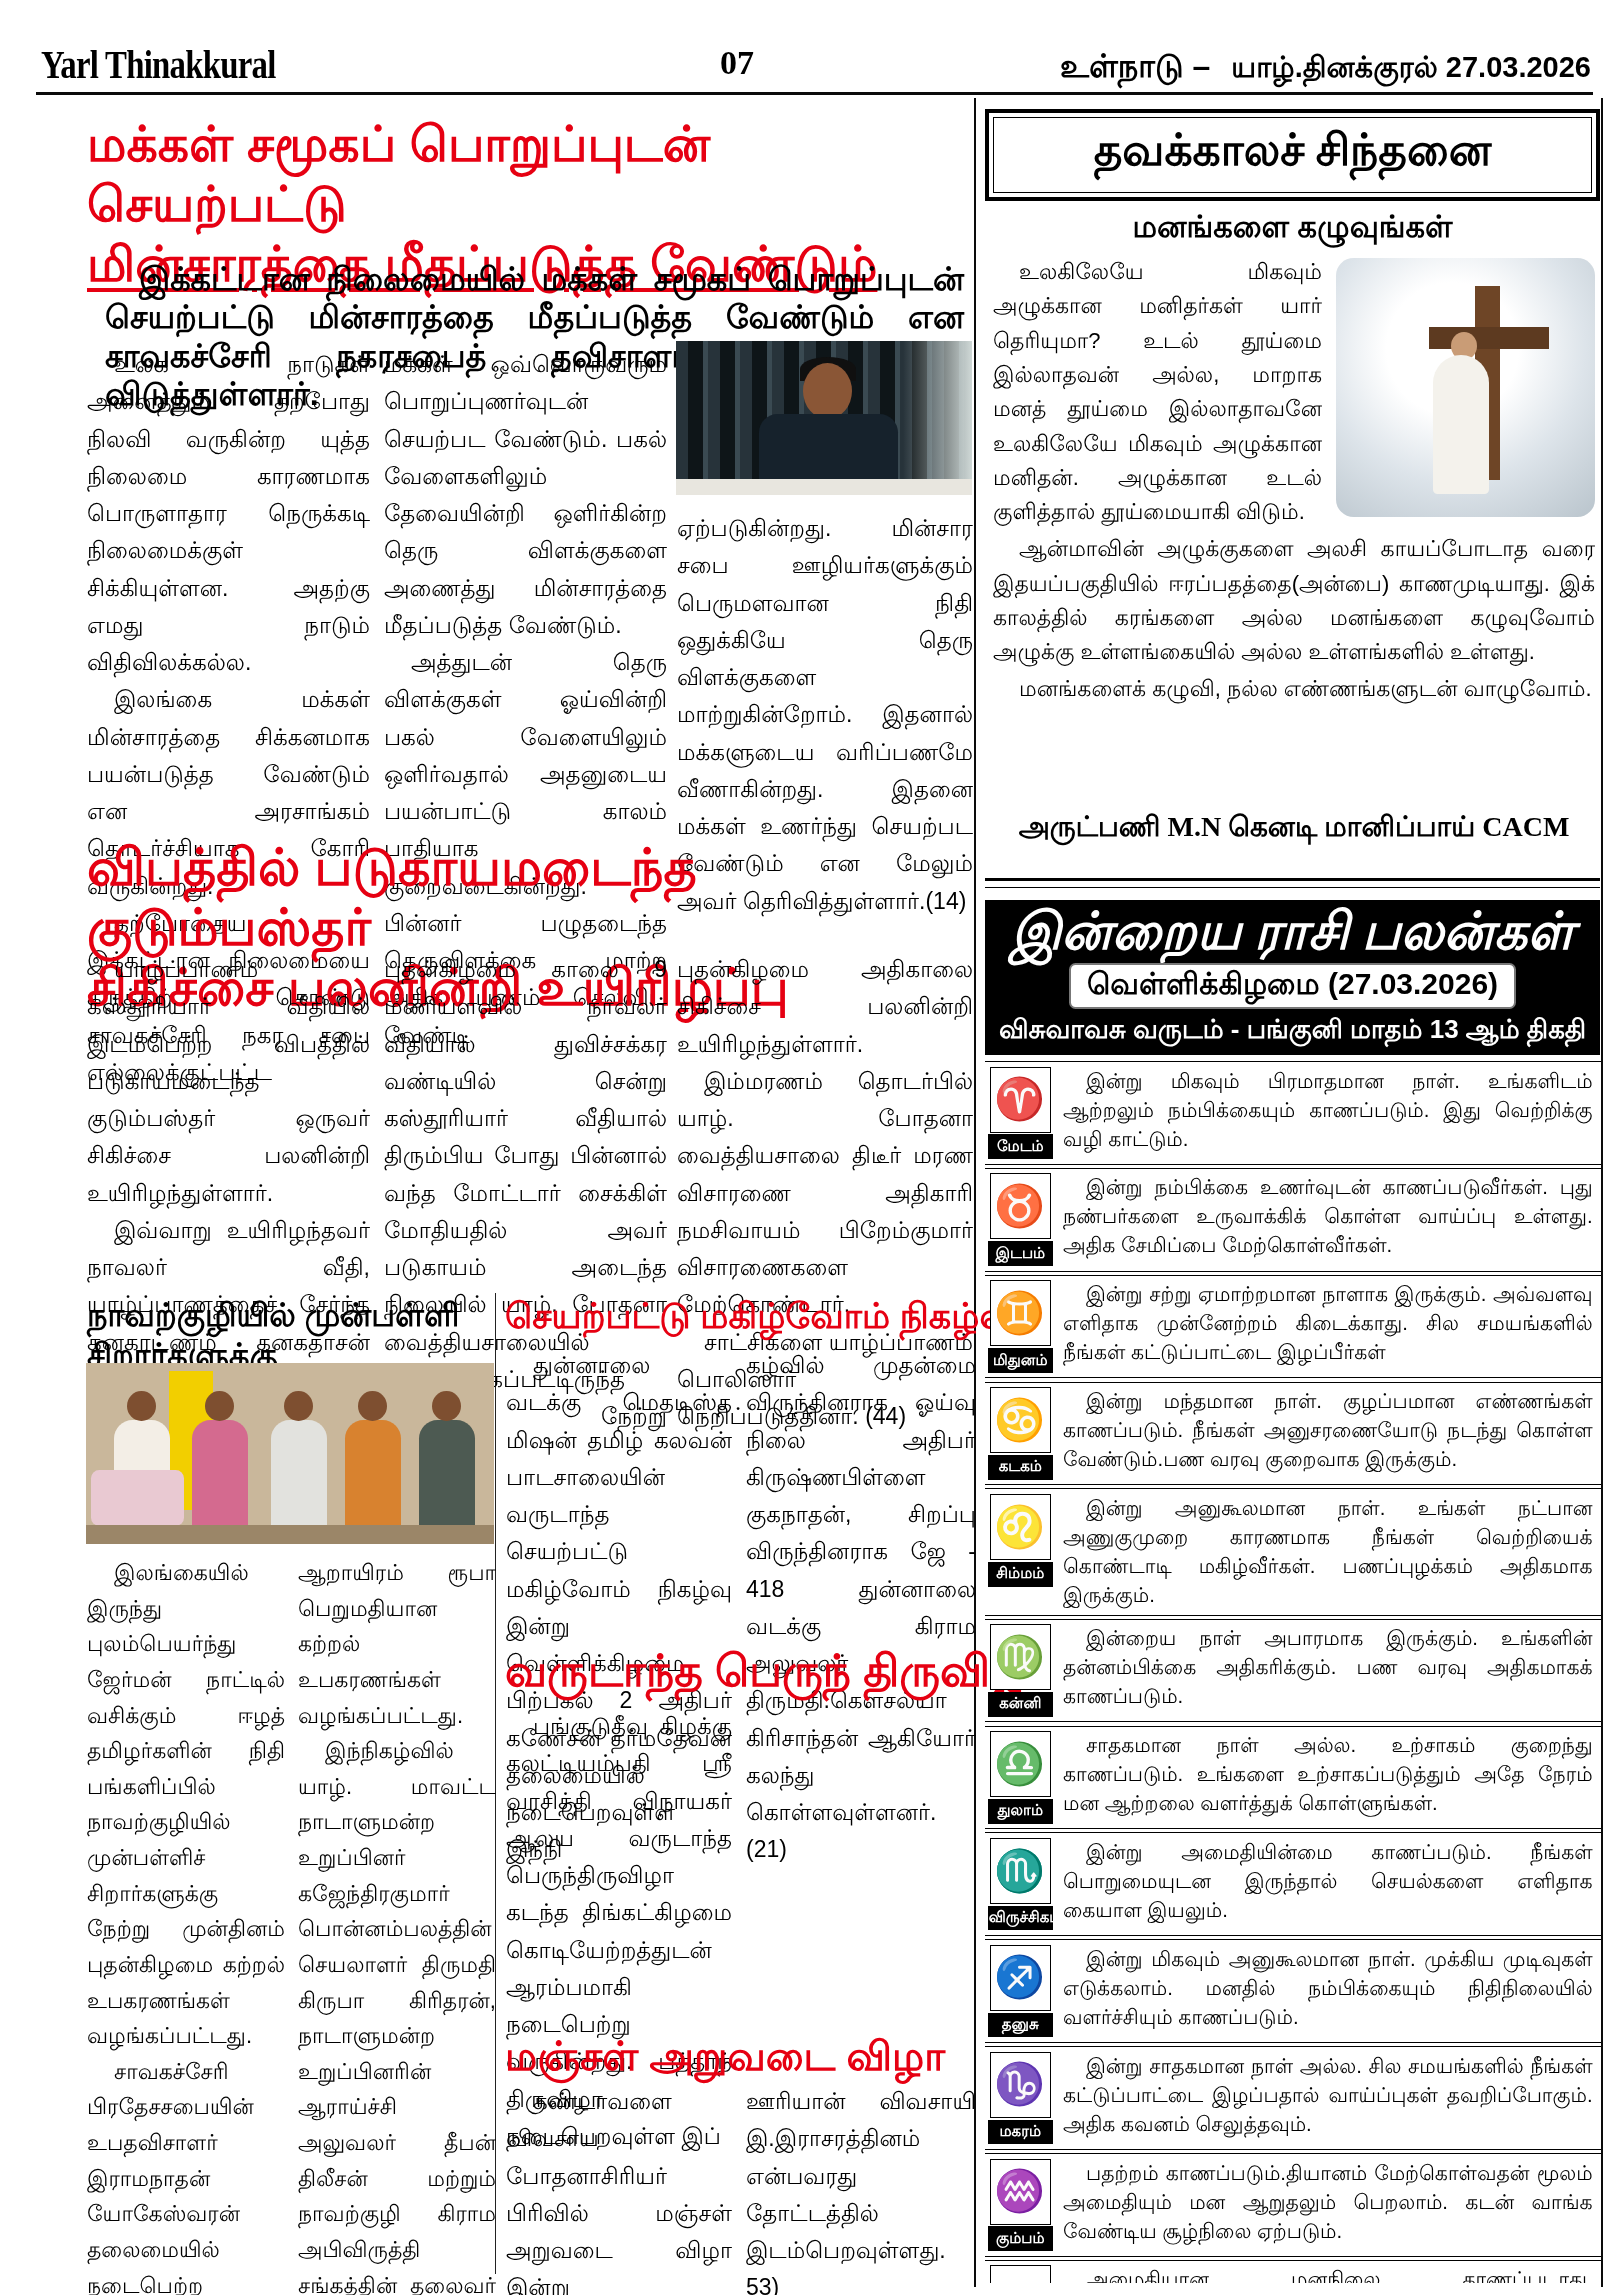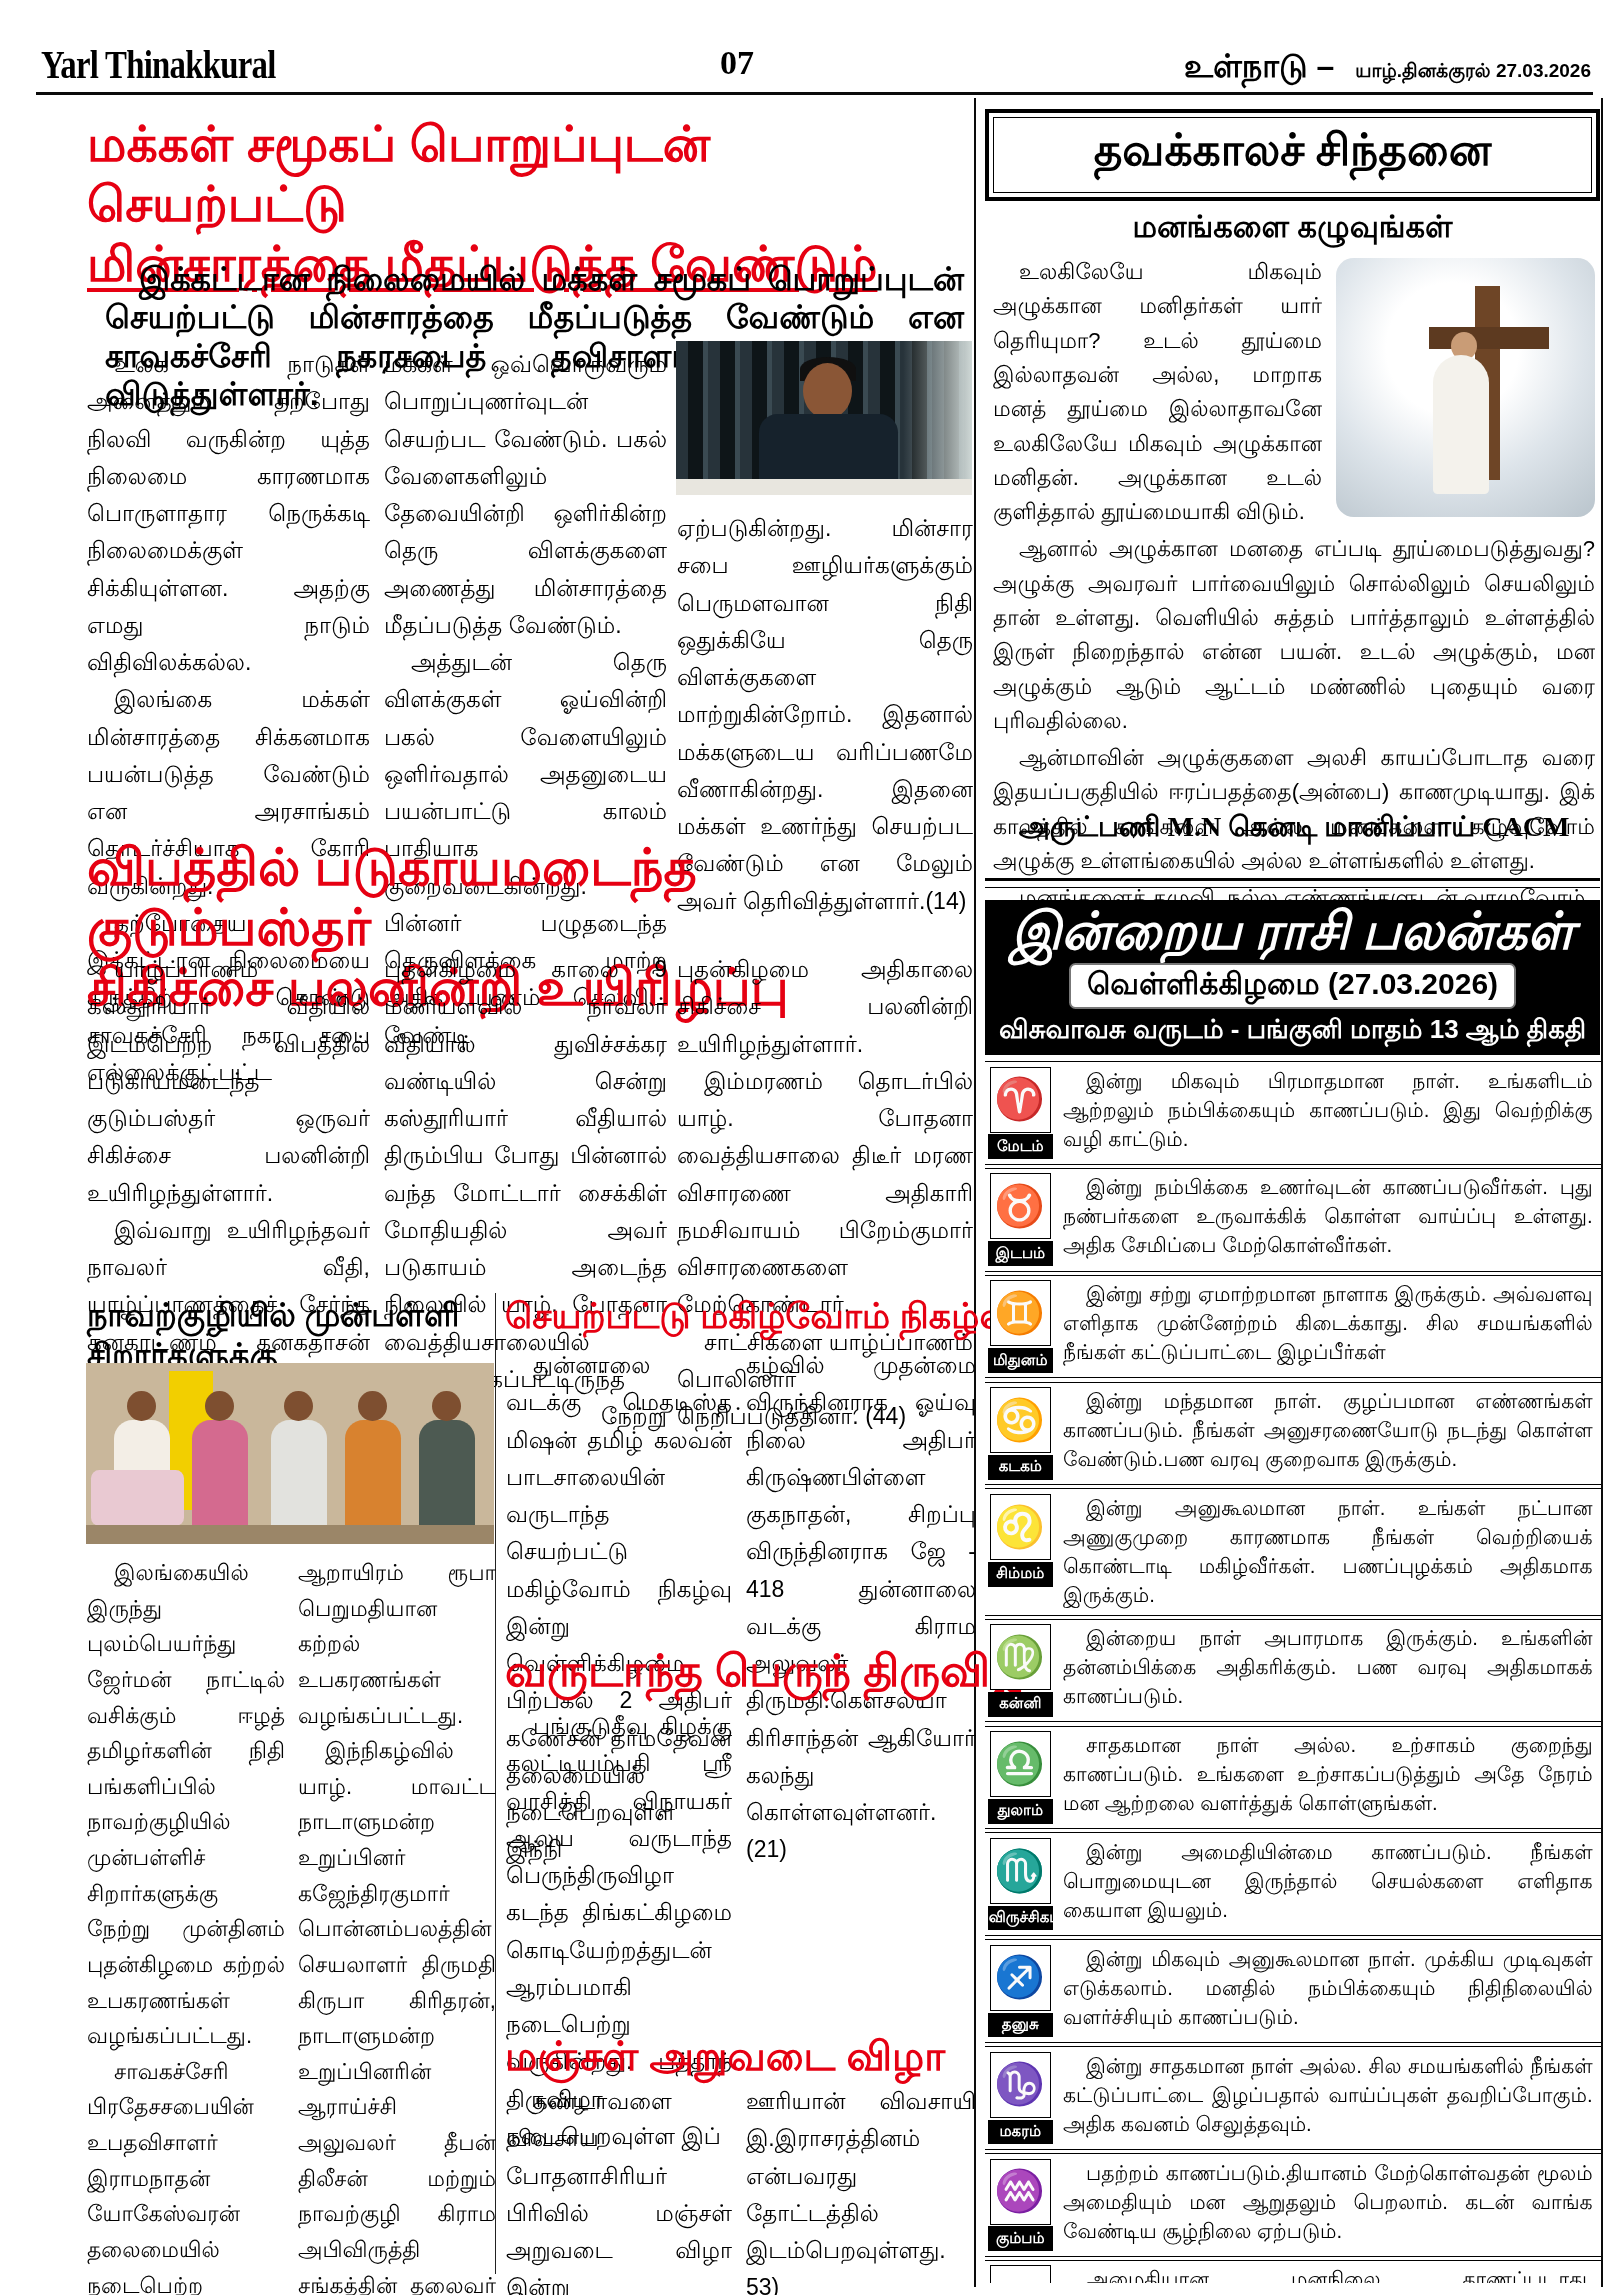--- a/index.html
+++ b/index.html
@@ -5,21 +5,21 @@
   html,body{margin:0;padding:0;background:#888;}
   #page{position:relative;width:1623px;height:2295px;background:#fff;overflow:hidden;
         font-family:"Liberation Sans",sans-serif;color:#000;}
   .abs{position:absolute;}
   
   #masthead{left:41px;top:41px;font-family:"Liberation Serif",serif;font-weight:bold;
             font-size:40px;transform:scaleX(.82);transform-origin:left;letter-spacing:-0.9px;}
   #pagenum{left:720px;top:44px;font-size:34px;font-weight:bold;font-family:"Liberation Serif",serif;}
   #hdr-right{right:32px;top:48px;font-weight:bold;white-space:nowrap;}
   #hdr-right .sec{font-size:32px;margin-right:21px;}
-  #hdr-right .ed{font-size:19px;}
+  #hdr-right .ed{font-size:29px;}
   .hrule{left:36px;top:92px;width:1557px;height:3.2px;background:#0a0a0a;}
   .vdiv{left:974px;top:98px;width:1.9px;height:2189px;background:#0a0a0a;}
   .vdiv2{left:1601px;top:98px;width:2.3px;height:2189px;background:#0a0a0a;}
   .vdiv3{left:495px;top:1293px;width:1.4px;height:981px;background:#222;}
   
   .redhl{color:#e60012;font-weight:bold;line-height:1.22;}
   #hl1{left:87px;top:115px;width:879px;font-size:49px;}
   #hl1 .u{text-decoration:underline;text-decoration-thickness:3.7px;text-underline-offset:6.5px;}
   #hl2{left:87px;top:838px;width:884px;font-size:51px;line-height:1.18;}
   #hl-sey{left:505px;top:1295px;width:472px;font-size:35px;white-space:nowrap;}
@@ -201,21 +201,20 @@
   <div class="abs" id="thava-box">தவக்காலச் சிந்தனை</div>
   <div class="abs" id="thava-sub">மனங்களை கழுவுங்கள்</div>
   <div class="abs" id="thava-body">
     <div id="photo3">
       <div class="crossv"></div>
       <div class="crossh"></div>
       <div class="fhead"></div>
       <div class="fig"></div>
     </div>
     <p>உலகிலேயே மிகவும் அழுக்கான மனிதர்கள் யார் தெரியுமா? உடல் தூய்மை இல்லாதவன் அல்ல, மாறாக மனத் தூய்மை இல்லாதாவனே உலகிலேயே மிகவும் அழுக்கான மனிதன். அழுக்கான உடல் குளித்தால் தூய்மையாகி விடும்.</p>
-    <p>ஆனால் அழுக்கான மனதை எப்படி தூய்மைபடுத்துவது? அழுக்கு அவரவர் பார்வையிலும் சொல்லிலும் செயலிலும் தான் உள்ளது. வெளியில் சுத்தம் பார்த்தாலும் உள்ளத்தில் இருள் நிறைந்தால் என்ன பயன். உடல் அழுக்கும், மன அழுக்கும் ஆடும் ஆட்டம் மண்ணில் புதையும் வரை புரிவதில்லை.</p>
     <p>ஆன்மாவின் அழுக்குகளை அலசி காயப்போடாத வரை இதயப்பகுதியில் ஈரப்பதத்தை(அன்பை) காணமுடியாது. இக் காலத்தில் கரங்களை அல்ல மனங்களை கழுவுவோம் அழுக்கு உள்ளங்கையில் அல்ல உள்ளங்களில் உள்ளது.</p>
     <p>மனங்களைக் கழுவி, நல்ல எண்ணங்களுடன் வாழுவோம்.</p>
   </div>
   <div class="abs" id="thava-author">அருட்பணி M.N கெனடி மானிப்பாய் CACM</div>
   <div class="abs thava-div1"></div>
   <div class="abs thava-div2"></div>
 
   <div class="abs" id="horo-head">
     <div id="horo-title">இன்றைய ராசி பலன்கள்</div>
     <div id="horo-day">வெள்ளிக்கிழமை  (27.03.2026)</div>

